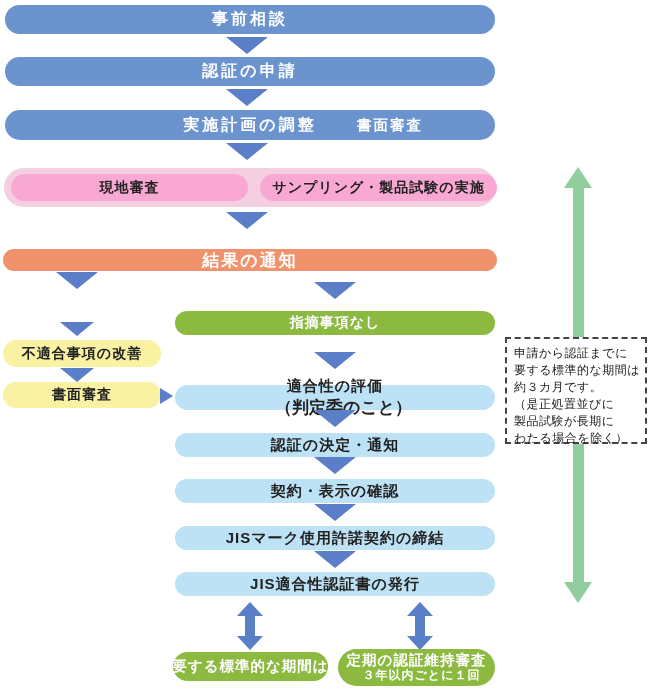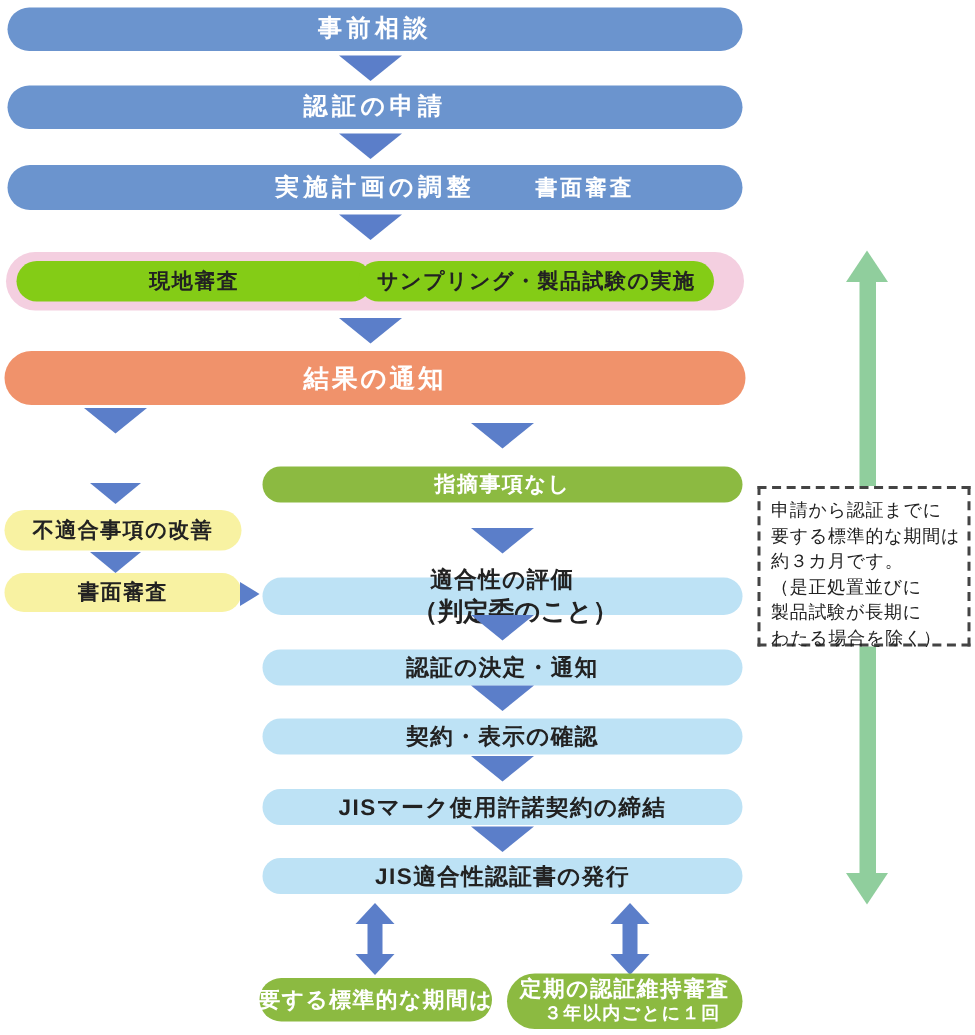--- a/index.html
+++ b/index.html
@@ -14,21 +14,21 @@
   }
   .pill{
     position:absolute;border-radius:999px;display:flex;align-items:center;justify-content:center;
     font-weight:bold;white-space:nowrap;box-sizing:border-box;
   }
   .p-blue{background:var(--blue);color:#fff;font-size:16px;letter-spacing:3px;}
   .p-orange{background:var(--orange);color:#fff;font-size:17px;letter-spacing:2px;}
   .p-green{background:var(--green);color:#fff;font-size:14px;letter-spacing:1px;}
   .p-yellow{background:var(--yellow);color:var(--dark);font-size:14px;letter-spacing:1px;}
   .p-lblue{background:var(--lblue);color:var(--dark);font-size:15px;letter-spacing:1px;flex-direction:column;}
-  .p-white{background:#84cc16;color:var(--dark);font-size:14px;letter-spacing:1px;}
+  .p-white{background:#f9a8d4;color:var(--dark);font-size:14px;letter-spacing:1px;}
   .group-pink{position:absolute;background:var(--pink);border-radius:20px;}
   .tri-down{position:absolute;width:0;height:0;border-left:21px solid transparent;
     border-right:21px solid transparent;border-top:17px solid var(--arrow);}
   .tri-down-sm{position:absolute;width:0;height:0;border-left:17px solid transparent;
     border-right:17px solid transparent;border-top:14px solid var(--arrow);}
   .tri-right{position:absolute;width:0;height:0;border-top:8px solid transparent;
     border-bottom:8px solid transparent;border-left:13px solid var(--arrow);}
   .dbl-arrow{position:absolute;display:flex;flex-direction:column;align-items:center;}
   .dbl-arrow .head-up{width:0;height:0;border-left:13px solid transparent;border-right:13px solid transparent;border-bottom:14px solid var(--arrow);}
   .dbl-arrow .shaft{width:10px;flex:1;background:var(--arrow);}
@@ -65,26 +65,26 @@
 
   <div class="pill p-blue" style="left:5px;top:110px;width:490px;height:30px;">
     <span class="center-label">実施計画の調整</span>
     <span class="side-label">書面審査</span>
   </div>
 
   <div class="tri-down" style="left:226px;top:143px;"></div>
 
   <div class="group-pink" style="left:4px;top:168px;width:492px;height:39px;">
     <div class="pill p-white" style="left:7px;top:6px;width:237px;height:27px;">現地審査</div>
-    <div class="pill p-white" style="left:235px;top:6px;width:237px;height:27px;">サンプリング・製品試験の実施</div>
+    <div class="pill p-white" style="left:256px;top:6px;width:237px;height:27px;">サンプリング・製品試験の実施</div>
   </div>
 
   <div class="tri-down" style="left:226px;top:212px;"></div>
 
-  <div class="pill p-orange" style="left:3px;top:234px;width:494px;height:36px;">結果の通知</div>
+  <div class="pill p-orange" style="left:3px;top:249px;width:494px;height:22px;">結果の通知</div>
 
   <div class="tri-down" style="left:56px;top:272px;"></div>
   <div class="tri-down" style="left:314px;top:282px;"></div>
 
 
   <div class="tri-down-sm" style="left:60px;top:322px;"></div>
 
   <div class="pill p-yellow" style="left:3px;top:340px;width:158px;height:27px;text-align:center;">不適合事項の改善</div>
 
   <div class="tri-down-sm" style="left:60px;top:368px;"></div>
@@ -137,21 +137,21 @@
       <span class="l2">３年以内ごとに１回</span>
     </span>
   </div>
 
   <div class="g-arrow" style="left:564px;top:167px;width:28px;height:436px;">
     <div class="head-up"></div>
     <div class="shaft"></div>
     <div class="head-dn"></div>
   </div>
 
-  <div class="note-box" style="left:505px;top:324px;width:142px;height:107px;">
+  <div class="note-box" style="left:505px;top:337px;width:142px;height:107px;">
     <span>申請から認証までに</span>
     <span>要する標準的な期間は</span>
     <span>約３カ月です。</span>
     <span>（是正処置並びに</span>
     <span> 製品試験が長期に</span>
     <span> わたる場合を除く）</span>
   </div>
 
 </div>
 

